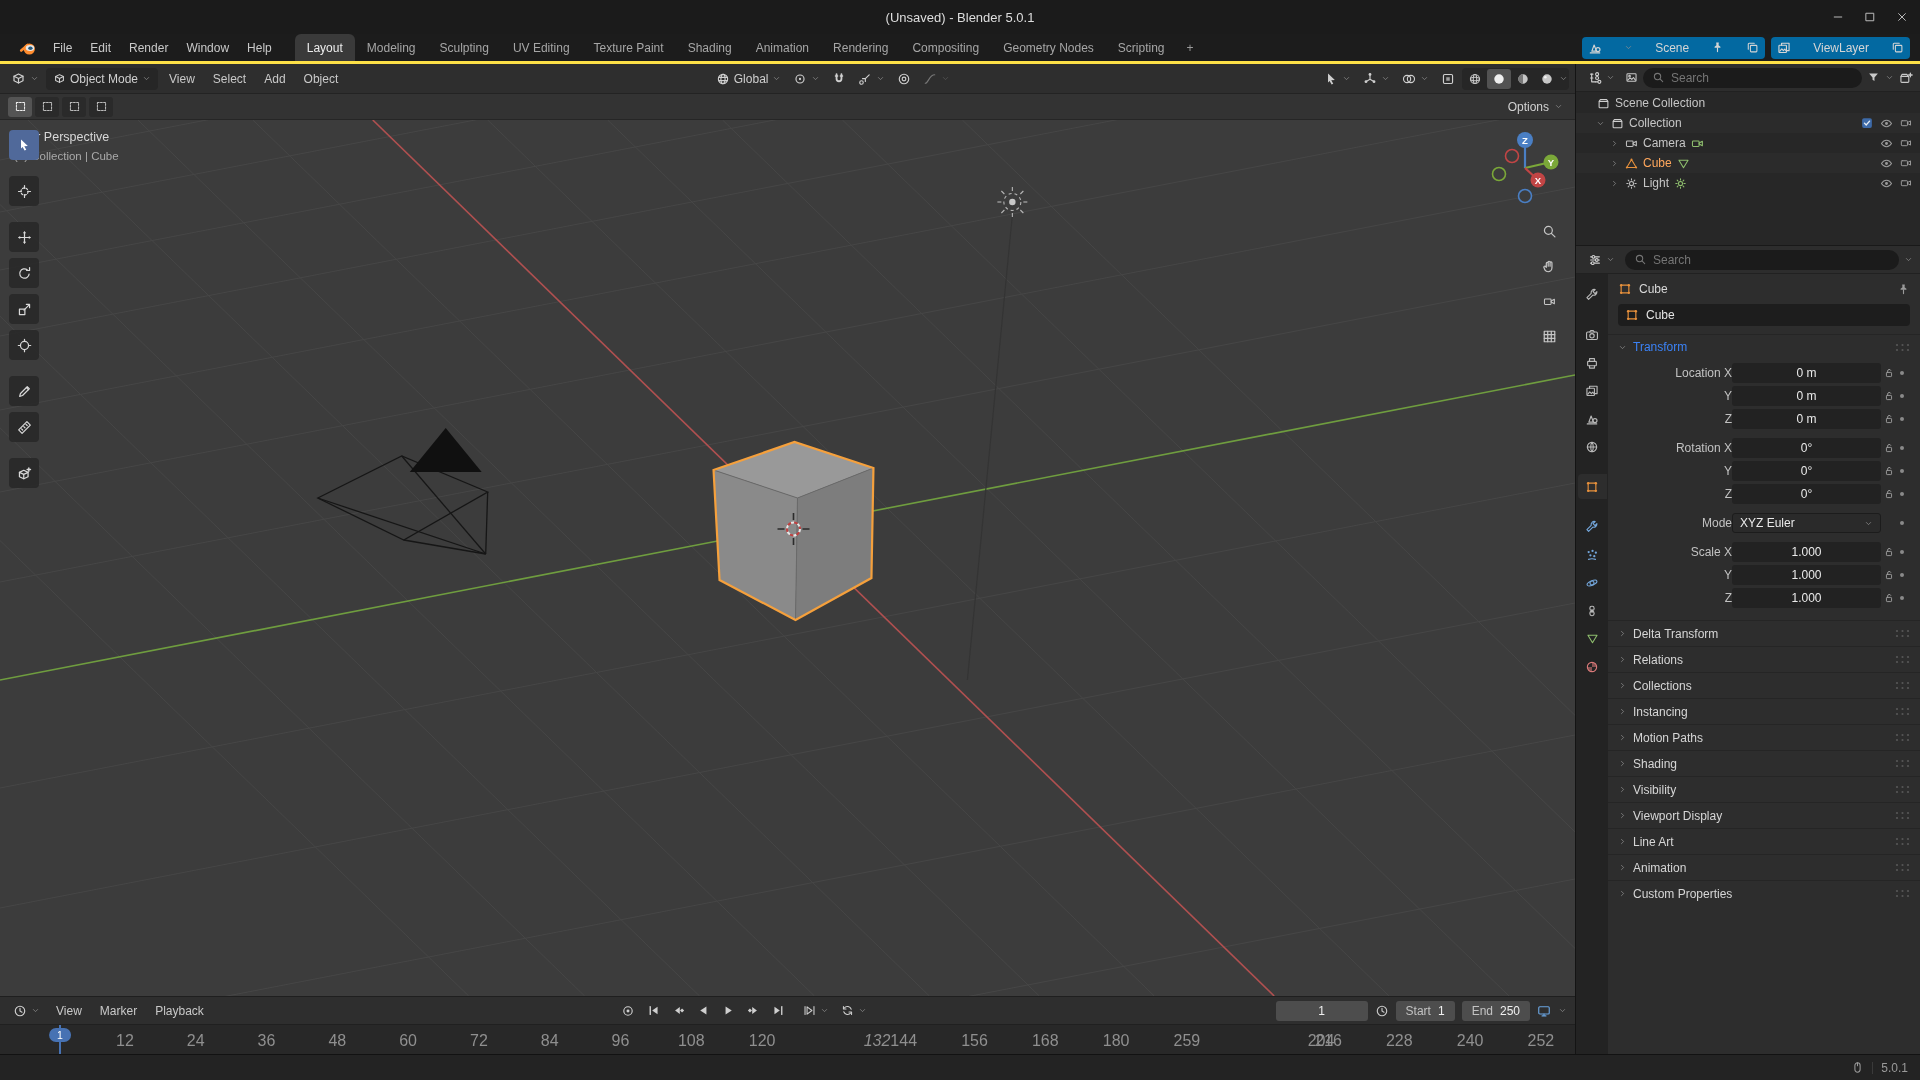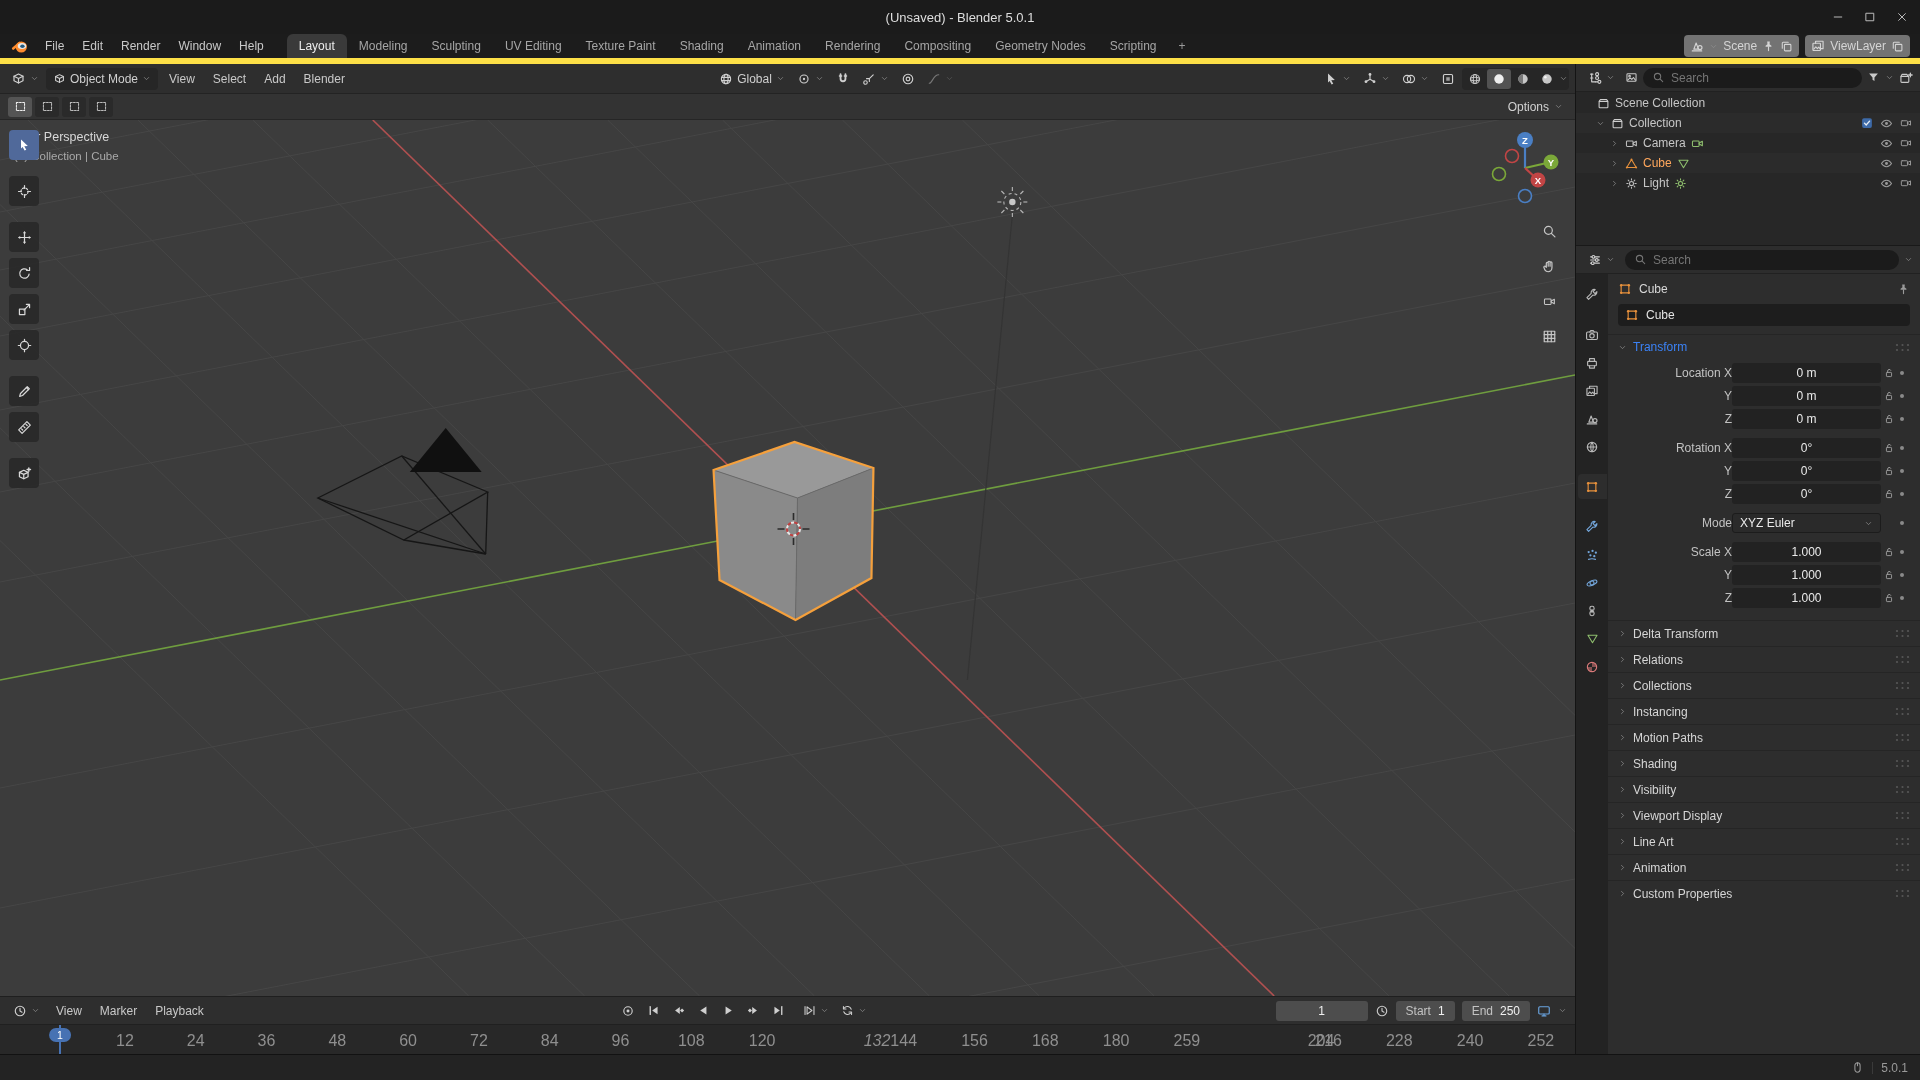--- a/index.html
+++ b/index.html
@@ -12,30 +12,30 @@
   .app { width:1920px; height:1080px; display:flex; flex-direction:column; }
 
   
   .titlebar { height:34px; background:#1b1b1b; display:flex; align-items:center;
     justify-content:center; position:relative; color:#dedede; font-size:13px; flex:0 0 auto; }
   .win-controls { position:absolute; right:12px; top:0; height:100%; display:flex; align-items:center; gap:20px; color:#bdbdbd; }
   .winbtn { display:inline-flex; }
 
   
   .topbar { height:30px; background:#1c1c1c; display:flex; align-items:stretch;
-    border-bottom:6px solid #fde047; padding-left:4px; flex:0 0 auto; }
+    border-bottom:3px solid #fde047; padding-left:12px; flex:0 0 auto; }
   .logo { padding:0 7px; align-self:center; }
   .menus { display:flex; align-items:stretch; }
   .menu-item { display:flex; align-items:center; padding:0 9px; color:#c9c9c9; }
   .workspaces { display:flex; align-items:stretch; margin-left:14px; }
   .ws-tab { display:flex; align-items:center; padding:0 12px; color:#a6a6a6; }
   .ws-tab.active { background:#3a3a3a; color:#ededed; border-radius:6px 6px 0 0; }
   .ws-add { display:flex; align-items:center; padding:0 10px; color:#9a9a9a; }
   .topbar-right { margin-left:auto; display:flex; align-items:center; gap:6px; padding-right:10px; }
-  .tb-select { background:#737373; border-radius:4px; height:22px; display:flex; align-items:center; gap:5px; padding:0 6px; color:#d5d5d5;justify-content:center; }
+  .tb-select { background:#0369a1; border-radius:4px; height:22px; display:flex; align-items:center; gap:22px; padding:0 6px; color:#d5d5d5;justify-content:center; }
 
   
   .main { display:flex; height:990px; flex:0 0 auto; }
   .left-col { flex:1; min-width:0; display:flex; flex-direction:column; border-right:1px solid #141414; }
 
   .vp-header { height:30px; background:#2e2e2e; border-bottom:1px solid #232323;
     display:flex; align-items:center; padding:0 6px; gap:2px; }
   .hdr-btn { display:flex; align-items:center; gap:4px; padding:2px 5px; border-radius:3px; color:#cfcfcf; }
   .hdr-btn.field { background:#262626; height:22px; padding:0 7px; border-radius:4px; }
   .dim { opacity:.45; }
@@ -258,21 +258,21 @@
           <span class="i chev">
               <svg width="9" height="9" viewBox="0 0 16 16" fill="none" stroke="currentColor" stroke-width="1.3" stroke-linecap="round" stroke-linejoin="round">
                 <path d="M4.2 6.2L8 10l3.8-3.8"></path>
               </svg>
             </span>
         </div>
         <div class="menus" id="vp-menus">
             <div class="menu-item">View</div>
             <div class="menu-item">Select</div>
             <div class="menu-item">Add</div>
-            <div class="menu-item">Blender</div>
+            <div class="menu-item">Object</div>
           </div>
         <div class="sp"></div>
         <div class="hdr-btn">
           <span class="i">
               <svg width="14" height="14" viewBox="0 0 16 16" fill="none" stroke="currentColor" stroke-width="1.3" stroke-linecap="round" stroke-linejoin="round">
                 <circle cx="8" cy="8" r="5.3"></circle>
                 <ellipse cx="8" cy="8" rx="2.4" ry="5.3"></ellipse>
                 <path d="M3 6.2h10M3 9.8h10"></path>
               </svg>
             </span>

